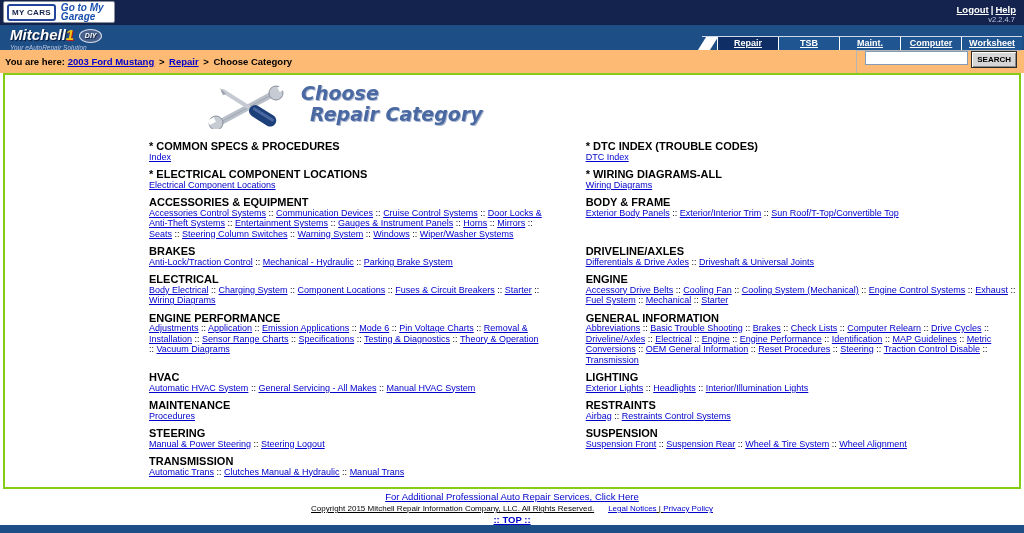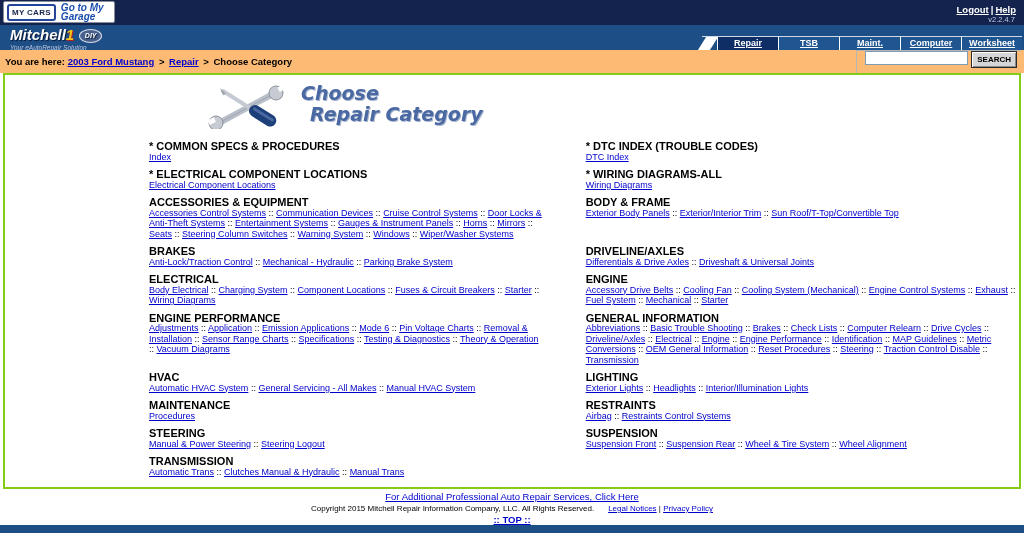--- a/index.html
+++ b/index.html
@@ -91,21 +91,21 @@
   .cats td.right { width: 437px; }
   .cat-heading { font-size: 11px; font-weight: bold; line-height: 10.5px; color: #000; }
   .cat-links { font-size: 9px; line-height: 10.5px; }
   .cat-links a { color: #0000cc; text-decoration: underline; }
   .cat-links .sep { color: #000; }
 
   
   .footer { text-align: center; padding-top: 2px; height: 36px; }
   .footer-services { font-size: 9.5px; line-height: 12px; }
   .footer-services a { color: #0000cc; text-decoration: underline; }
-  .footer-copy { font-size: 8px; line-height: 11px; color: #000; }
+  .footer-copy { font-size: 8px; line-height: 11px; color: #000; text-decoration: underline; }
   .footer-copy a { color: #0000cc; text-decoration: underline; }
   .footer-copy .gap { display: inline-block; width: 14px; }
   .footer-top { font-size: 9.5px; font-weight: bold; line-height: 12px; }
   .footer-top a { color: #0000cc; text-decoration: underline; }
   .bottombar { height: 8px; background: #1d4e86; }
 </style>
 </head>
 <body>
 
 <div class="topbar">

